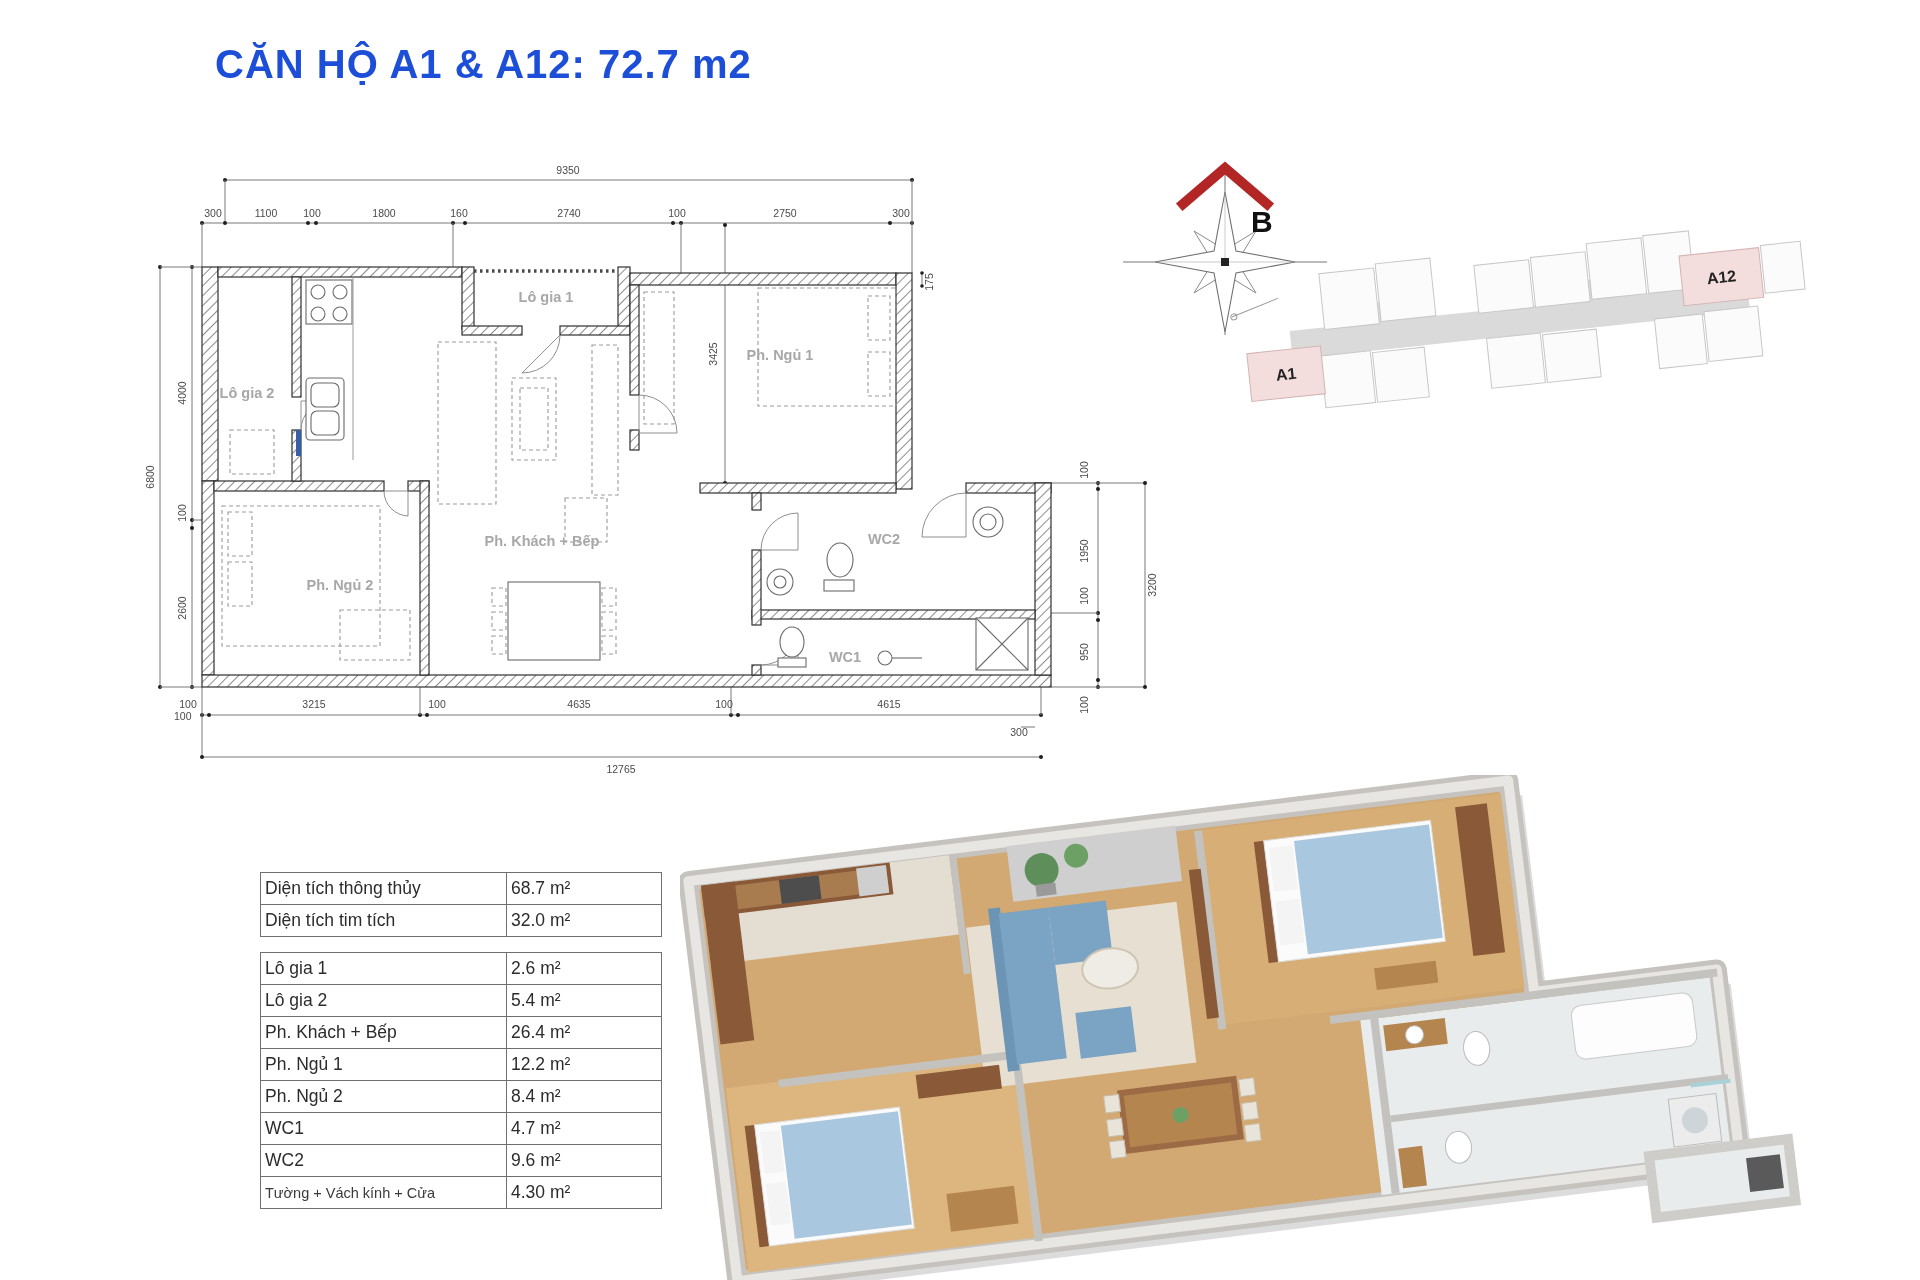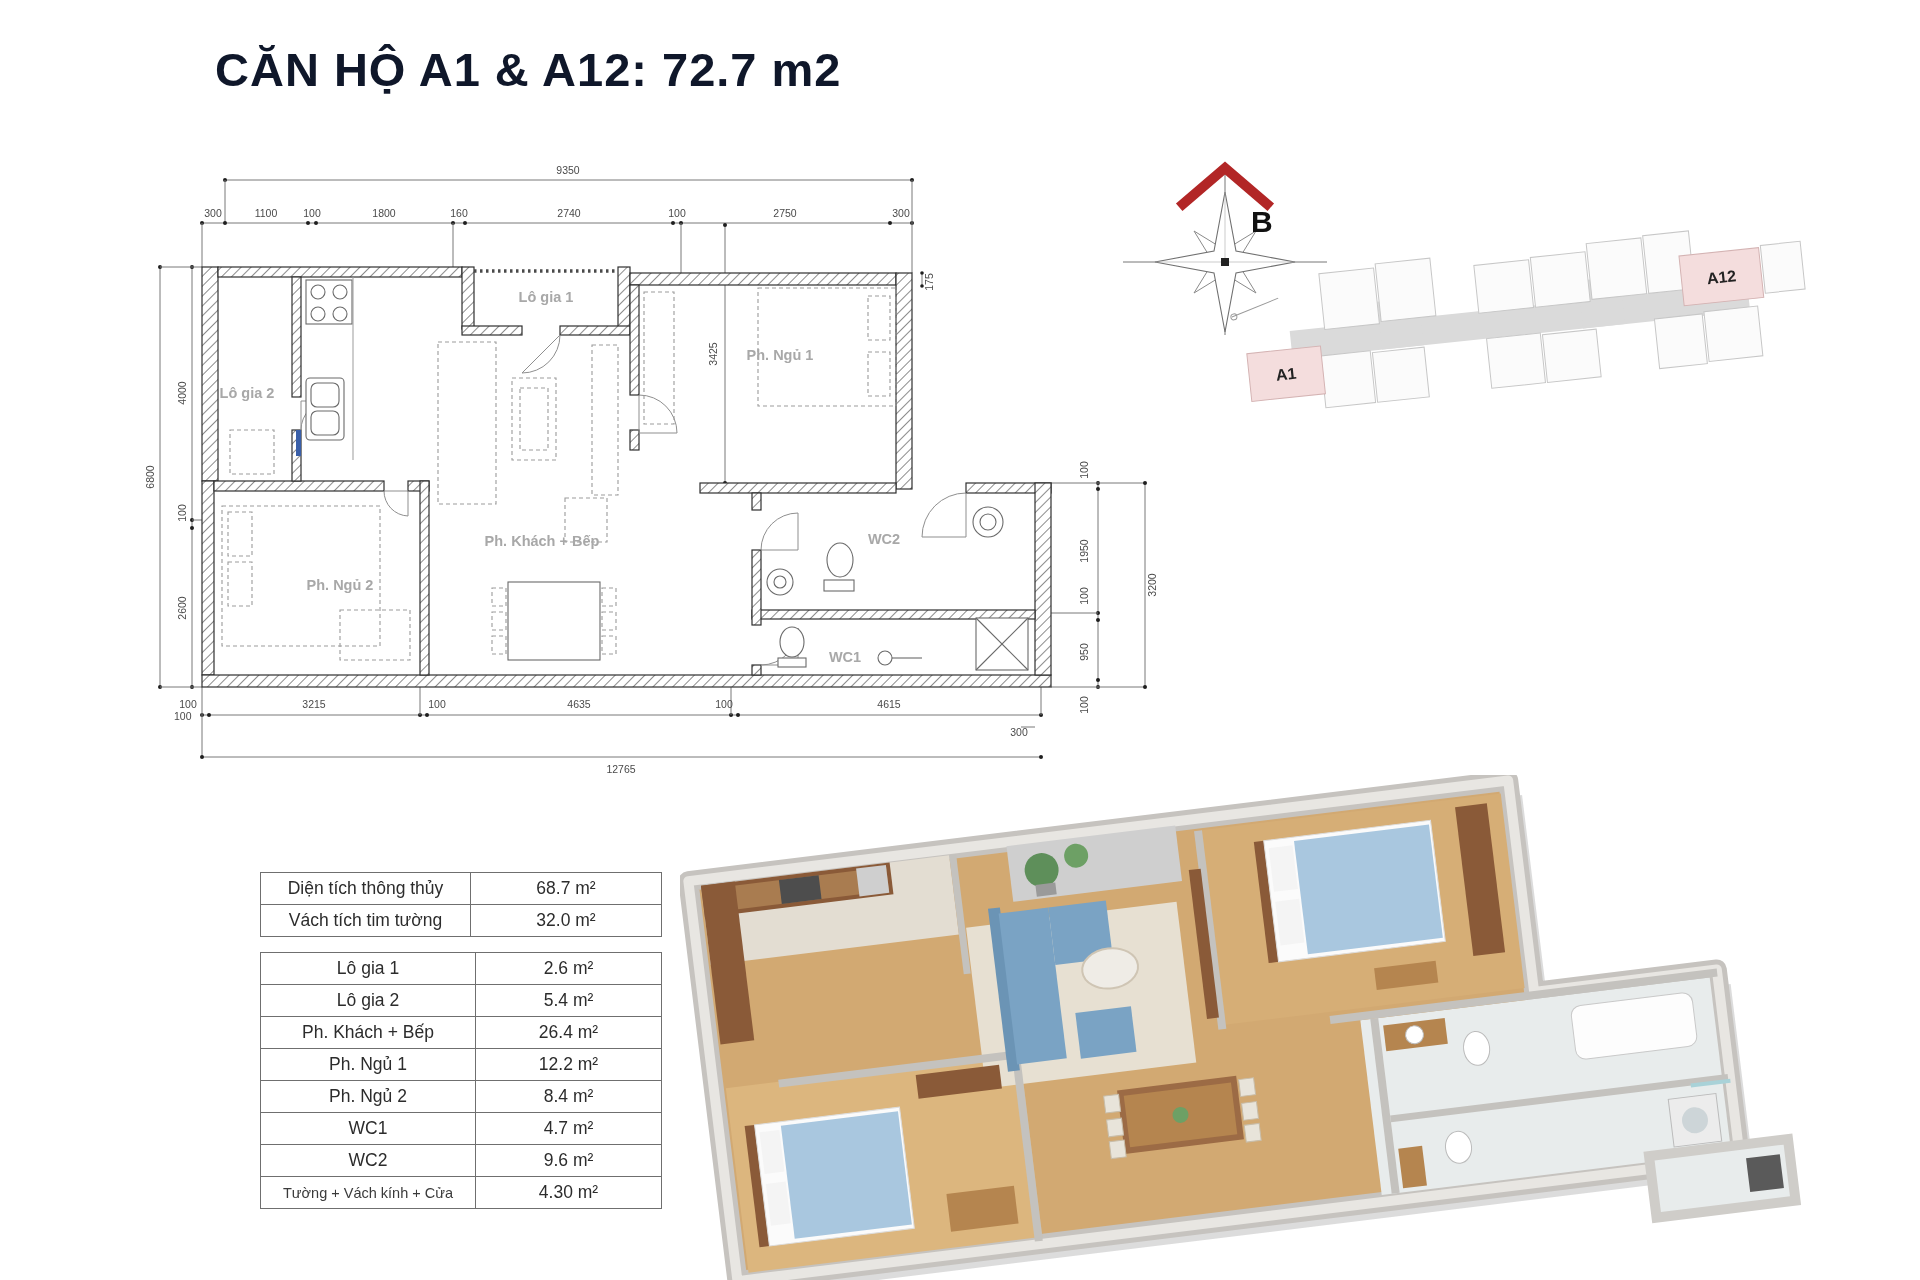--- a/index.html
+++ b/index.html
@@ -1,25 +1,25 @@
 <!DOCTYPE html>
 <html><head>
 <meta charset="utf-8">
 <style>
   html,body{margin:0;padding:0;background:#fff;}
   #canvas{position:relative;width:1920px;height:1280px;background:#fff;overflow:hidden;
           font-family:"Liberation Sans",sans-serif;}
-  #title{position:absolute;left:215px;top:42px;font-size:47px;font-weight:bold;color:#0f172a;letter-spacing:1px;}
+  #title{position:absolute;left:215px;top:42px;font-size:40px;font-weight:bold;color:#1d4ed8;letter-spacing:1px;}
   #plan-wrap{position:absolute;left:140px;top:130px;text-align:center;}
   #compass-wrap{position:absolute;left:1115px;top:140px;}
   #keyplan-wrap{position:absolute;left:1230px;top:215px;}
   #table-wrap{position:absolute;left:260px;top:872px;width:402px;}
   #render-wrap{position:absolute;left:680px;top:775px;}
   table.area{border-collapse:collapse;width:402px;background:#fff;}
-  table.area td{border:1px solid #6f6f6f;height:29px;font-size:17.5px;color:#2c2c2c;padding:1px 22px;white-space:nowrap;text-align:center;}
+  table.area td{border:1px solid #6f6f6f;height:29px;font-size:17.5px;color:#2c2c2c;padding:1px 4px;white-space:nowrap;}
   table.area td.v{width:146px;margin-left:13px;}
   table.area tr.small td.l{font-size:14.5px;color:#3a3a3a;}
   .tgap{height:15px;}
   
   .dim-line{stroke:#787878;stroke-width:1;fill:none;}
   .dim-text{font:10.5px "Liberation Sans",sans-serif;fill:#4a4a4a;}
   .room-label{font:bold 14.5px "Liberation Sans",sans-serif;fill:#a8a8a8;}
   .wall{fill:url(#hatch);stroke:#2f2f2f;stroke-width:1.2;}
   .furn{fill:none;stroke:#9b9b9b;stroke-width:1.1;stroke-dasharray:4 3;}
   .fix{fill:#fff;stroke:#6a6a6a;stroke-width:1.1;}
@@ -294,21 +294,21 @@
   </div>
 
   <div id="table-wrap">
     <table class="area">
       <tbody>
           <tr>
         <td class="l">Diện tích thông thủy</td>
         <td class="v">68.7 m²</td>
       </tr>
       <tr>
-        <td class="l">Vách tích tim tường</td>
+        <td class="l">Diện tích tim tích</td>
         <td class="v">32.0 m²</td>
       </tr>
     </tbody>
       </table>
     <div class="tgap"></div>
     <table class="area">
       <tbody>
           <tr>
         <td class="l">Lô gia 1</td>
         <td class="v">2.6 m²</td>

